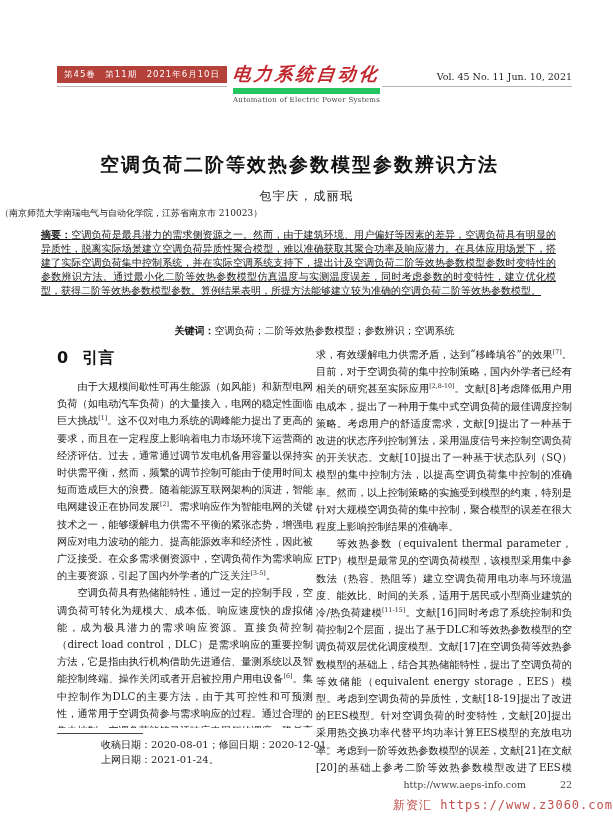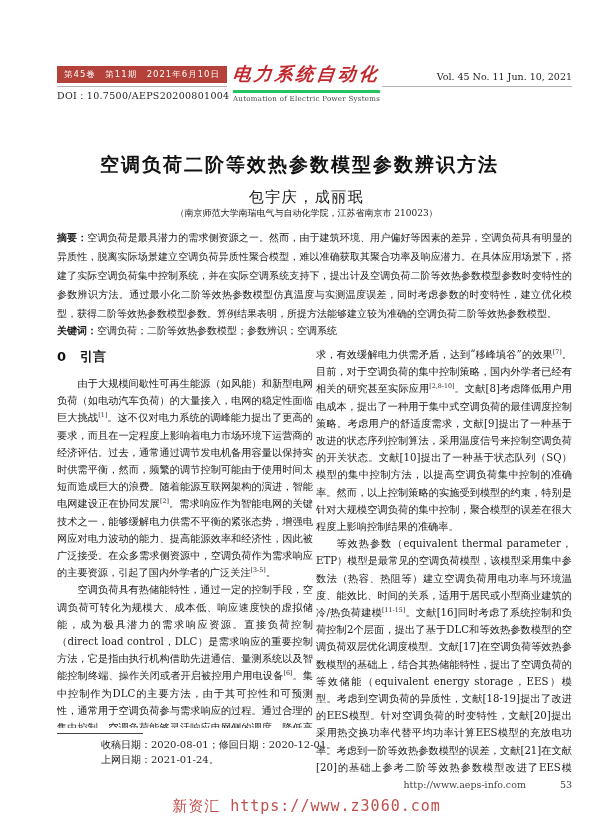--- a/index.html
+++ b/index.html
@@ -16,78 +16,77 @@
     font-family:"DejaVu Sans","Liberation Sans",sans-serif;
   }
   .doi-text { position:absolute; left:57px; top:90px; font-size:9.5px; color:#222; letter-spacing:0.3px; }
   .logo-block { position:absolute; left:0; right:0; top:62px; text-align:center; }
   .logo-cn {
     display:inline-block; color:#c1272d; font-size:18px; font-weight:bold; font-style:italic;
     letter-spacing:3px; font-family:"DejaVu Sans","Liberation Sans",sans-serif;
     transform:skewX(-6deg);
   }
   .logo-en {
-    display:inline-block; margin-top:2px; padding-top:2px; border-top:3px solid #22c55e;
+    display:inline-block; margin-top:2px; padding-top:2px; border-top:6px solid #22c55e;
     color:#444; font-size:7px; letter-spacing:0.3px;
   }
   .vol-info { position:absolute; right:41px; top:71px; font-size:9.5px; color:#222; }
   .header-rule { position:absolute; top:86px; height:1px; background:#b5b5b5; }
   .header-rule.left  { left:57px;  width:170px; }
   .header-rule.right { left:382px; width:190px; }
   
   .paper-title {
     position:absolute; left:0; right:14px; top:152px; text-align:center;
     font-size:19px; font-weight:bold; letter-spacing:2px;
     font-family:"DejaVu Sans","Liberation Sans",sans-serif; color:#111;
   }
-  .author-names { position:absolute; left:0; right:0; top:188px; text-align:center; font-size:15px; letter-spacing:1.5px; }
-  .author-affiliation { position:absolute; left:0; right:0; top:207px; text-align:center; font-size:9px; color:#222; }
+  .author-names { position:absolute; left:0; right:0; top:188px; text-align:center; font-size:12px; letter-spacing:1.5px; }
+  .author-affiliation { position:absolute; left:0; right:0; top:207px; font-size:9px; color:#222; }
   
   .abstract-block {
-    position:absolute; left:57px; top:228px; width:515px;
-    font-size:10px; line-height:19px; text-align:justify;
+    position:absolute; left:41px; top:228px; width:515px;
+    font-size:10px; line-height:14px; text-align:justify;text-decoration:underline;
   }
   .abstract-block b, .keywords-block b { font-weight:bold; }
   .keywords-block {
     position:absolute; left:57px; top:323px; width:515px;
-    font-size:10px; line-height:15.8px;
+    font-size:10px; line-height:15.8px;text-align:center;
   }
   
   .col { position:absolute; top:346px; width:256px; overflow:hidden; }
   .col-left  { left:57px;  height:382px; }
   .col-right { left:316px; height:430px; }
   .section-heading {
     font-family:"DejaVu Sans","Liberation Sans",sans-serif;
-    font-weight:bold; font-size:13px; margin:2px 0 9px 0; color:#111;
+    font-weight:bold; font-size:16px; margin:2px 0 9px 0; color:#111;
   }
   .section-heading .sec-num { margin-right:14px; }
   .body-p { font-size:10.2px; line-height:17.2px; text-align:justify; text-indent:2em; margin:0; }
   .body-p.noindent { text-indent:0; }
   sup { font-size:0.62em; vertical-align:super; line-height:0; }
   
   .footnote-rule { position:absolute; left:57px; top:733px; width:86px; height:1px; background:#444; }
   .footnote { position:absolute; left:57px; top:738px; width:260px; font-size:10px; line-height:14.5px; color:#222;margin-left:44px; }
   
   .page-footer { position:absolute; right:41px; top:779px; font-size:9.5px; color:#444; }
   .page-footer .url { margin-right:34px; }
   .watermark {
-    position:absolute; left:0; right:0; top:797px; text-align:center;
-    font-size:15px; color:#c0504d; letter-spacing:1px;
+    position:absolute; left:0; right:0; top:797px; text-align:right;
+    font-size:12px; color:#c0504d; letter-spacing:1px;
     font-family:"DejaVu Sans Mono","Liberation Mono",monospace;
   }
 </style>
 </head>
 <body>
 
 <div class="page">
 
   <div class="issue-badge">第45卷　第11期　2021年6月10日</div>
   <div class="header-rule left"></div>
   <div class="header-rule right"></div>
-  <div class="doi-text">DOI：10.7500/AEPS20200801004</div>
   <div class="logo-block">
     <span class="logo-cn">电力系统自动化</span><br>
     <span class="logo-en">Automation of Electric Power Systems</span>
   </div>
   <div class="vol-info">Vol. 45 No. 11 Jun. 10, 2021</div>
 
   <div class="paper-title">空调负荷二阶等效热参数模型参数辨识方法</div>
   <div class="author-names">包宇庆，成丽珉</div>
   <div class="author-affiliation">（南京师范大学南瑞电气与自动化学院，江苏省南京市 210023）</div>
 
@@ -108,17 +107,17 @@
 
   </div>
 
   <div class="footnote-rule"></div>
   <div class="footnote">
     <div>收稿日期：2020-08-01；修回日期：2020-12-01。</div>
     <div>上网日期：2021-01-24。</div>
   </div>
 
   <div class="page-footer">
-    <span class="url">http://www.aeps-info.com</span><span>53</span>
+    <span class="url">http://www.aeps-info.com</span><span>22</span>
   </div>
   <div class="watermark">新资汇 https://www.z3060.com</div>
 
 </div>
 
 </body></html>

